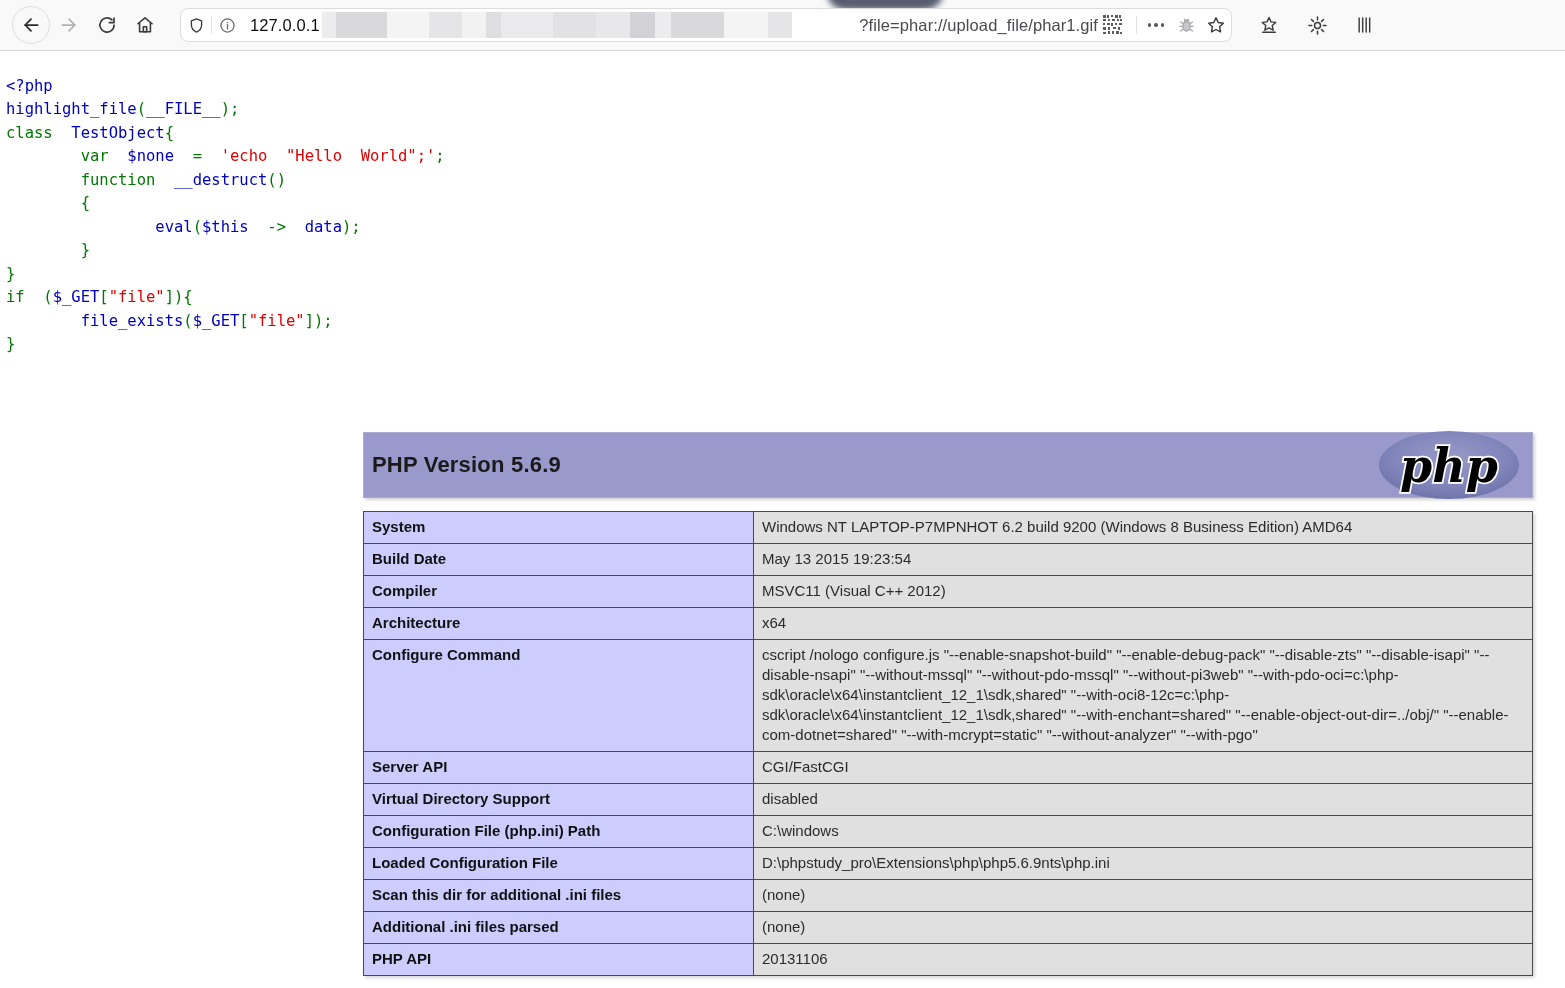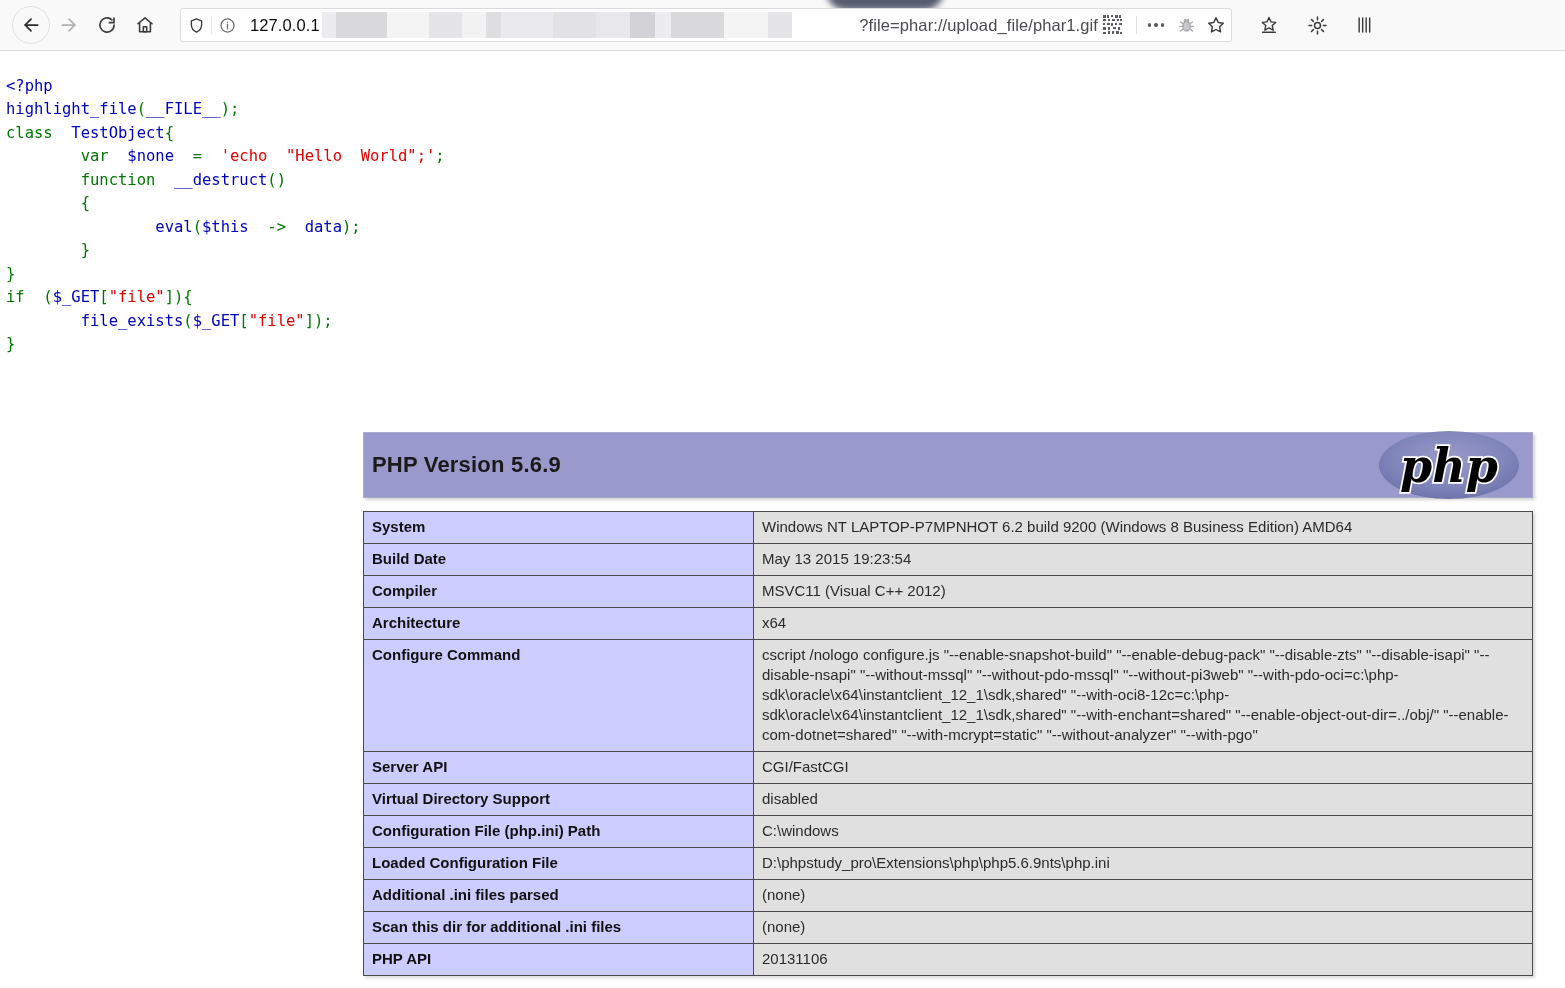--- a/index.html
+++ b/index.html
@@ -39,21 +39,21 @@
   }
   .nav-btn.circled { border: 1px solid #e0e0e3; }
   .nav-btn svg { display: block; }
 
   #url-bar {
     flex: 1 1 auto;
     margin: 0 10px 0 16px;
     height: 34px;
     background: #ffffff;
     border: 1px solid #dcdcdf;
-    border-radius: 3px;
+    border-radius: 8px;
     display: flex;
     align-items: center;
     position: relative;
     overflow: hidden;
     max-width: 1052px;
   }
   .ub-icon {
     flex: 0 0 auto;
     width: 30px; height: 30px;
     display: flex; align-items: center; justify-content: center;
@@ -410,27 +410,27 @@
           </tr>
           <tr>
             <td class="k">Configuration File (php.ini) Path</td>
             <td class="v">C:\windows</td>
           </tr>
           <tr>
             <td class="k">Loaded Configuration File</td>
             <td class="v">D:\phpstudy_pro\Extensions\php\php5.6.9nts\php.ini</td>
           </tr>
           <tr>
+            <td class="k">Scan this dir for additional .ini files</td>
+            <td class="v">(none)</td>
+          </tr>
+          <tr>
             <td class="k">Additional .ini files parsed</td>
             <td class="v">(none)</td>
           </tr>
           <tr>
-            <td class="k">Scan this dir for additional .ini files</td>
-            <td class="v">(none)</td>
-          </tr>
-          <tr>
             <td class="k">PHP API</td>
             <td class="v">20131106</td>
           </tr>
         </tbody>
     </table>
   </div>
 </div>
 
 </body></html>

